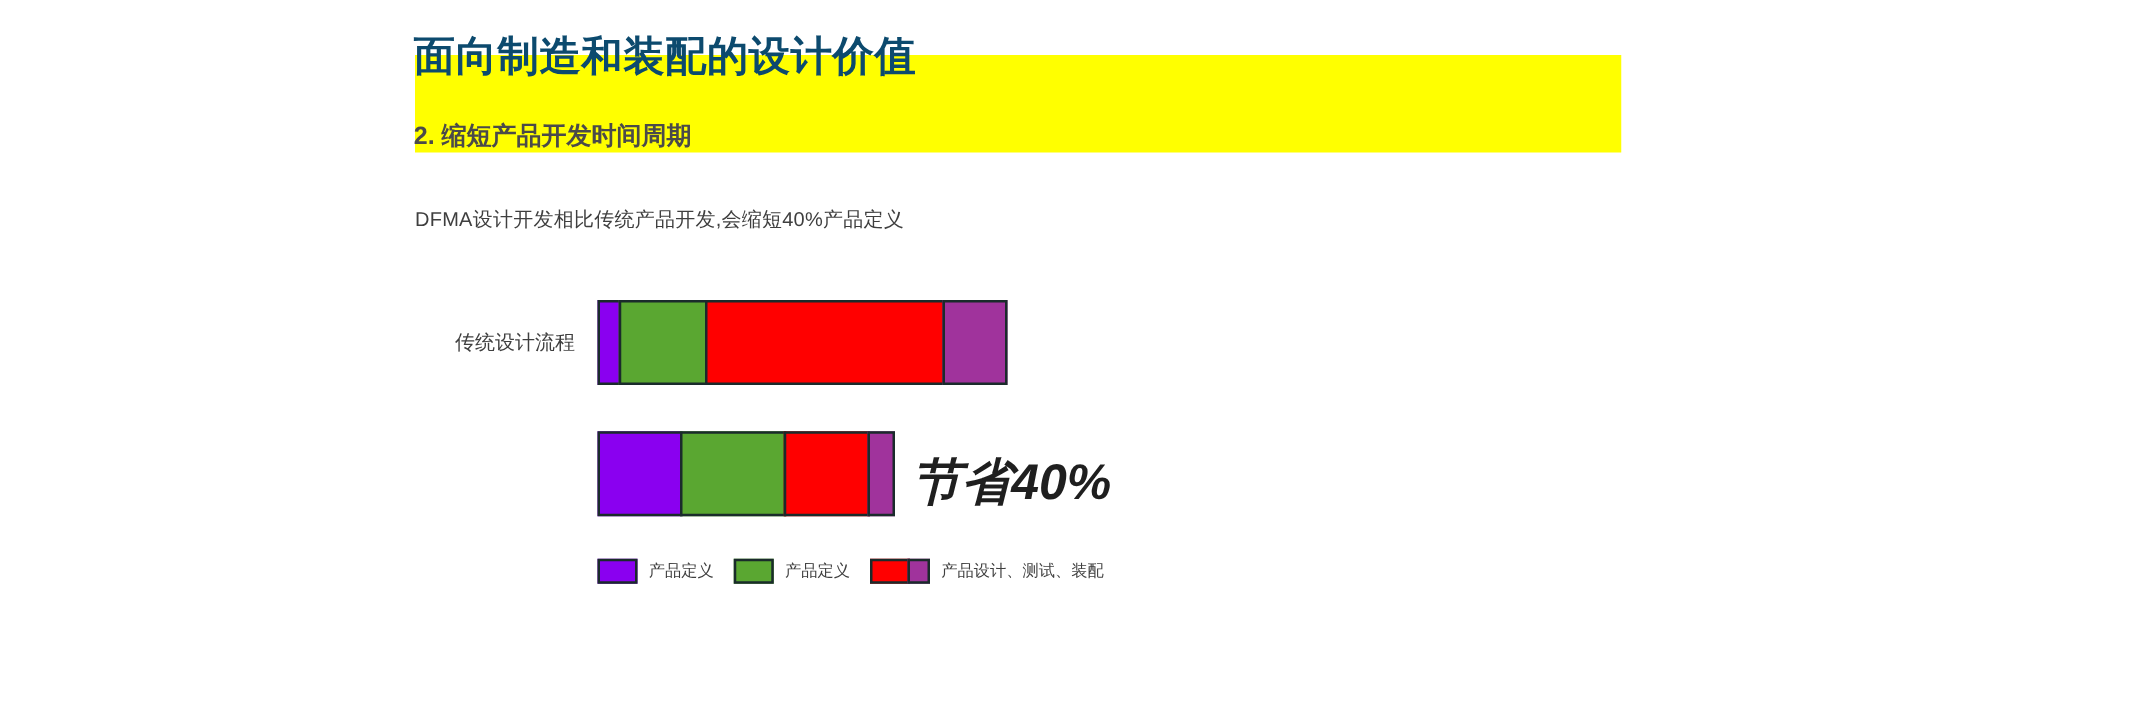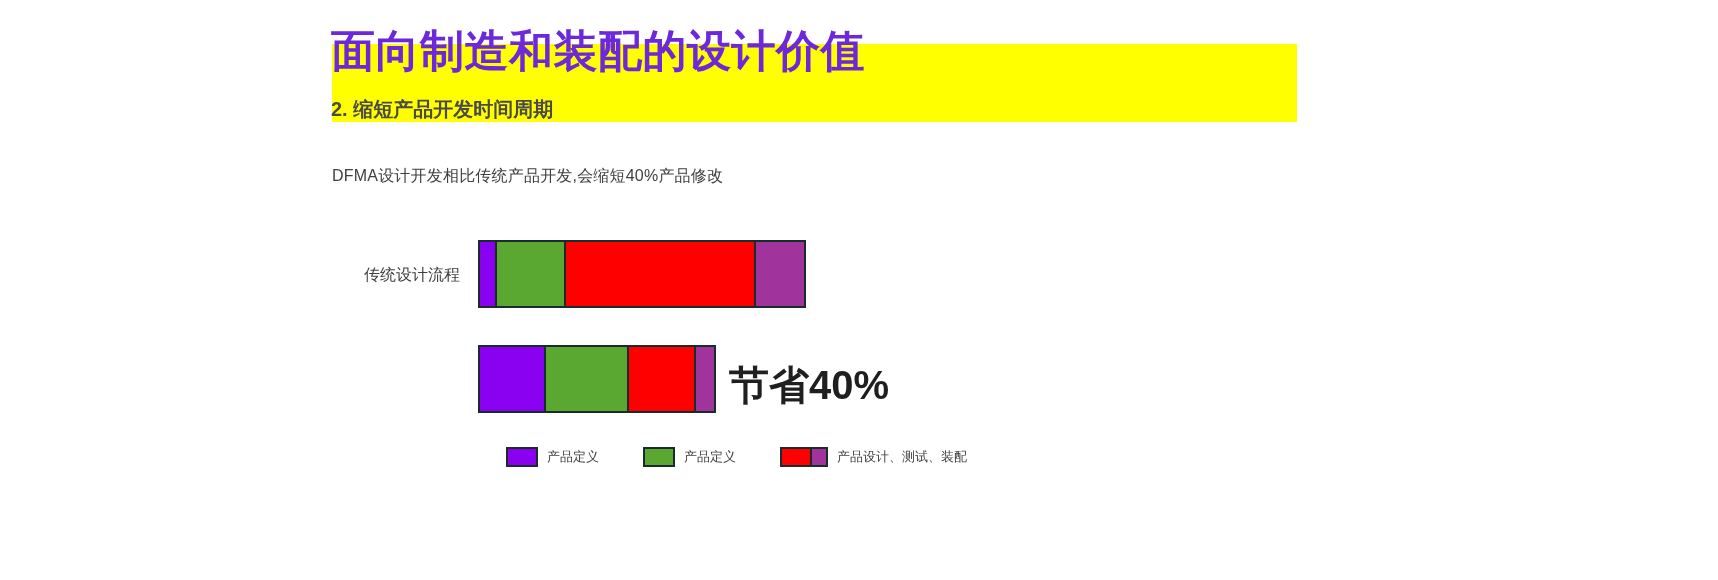--- a/index.html
+++ b/index.html
@@ -30,23 +30,23 @@
     top: 44px;
     width: 965px;
     height: 78px;
     background: #ffff00;
   }
 
   .title {
     position: absolute;
     left: 331px;
     top: 28px;
-    font-size: 44px;
+    font-size: 33px;
     font-weight: bold;
-    color: #6d28d9;
+    color: #0c4a6e;
     letter-spacing: 0.5px;
     white-space: nowrap;
     line-height: 1.05;
   }
 
   .subtitle {
     position: absolute;
     left: 331px;
     top: 98px;
     font-size: 20px;
@@ -132,21 +132,20 @@
     top: 446px;
     display: flex;
     align-items: center;
     height: 22px;
   }
   .legend-item {
     display: flex;
     align-items: center;
     height: 22px;
     margin-right: 16px;
-    margin-left: 28px;
   }
   .legend-swatches {
     display: flex;
     height: 20px;
   }
   .legend-swatch {
     width: 32px;
     height: 20px;
     box-sizing: border-box;
     border: 2px solid #1a2b2b;
@@ -165,21 +164,21 @@
 <body>
 
 <div id="slide">
 
   <div class="highlight-band"></div>
 
   <div class="title">面向制造和装配的设计价值</div>
 
   <div class="subtitle">2. 缩短产品开发时间周期</div>
 
-  <div class="body-text">DFMA设计开发相比传统产品开发,会缩短40%产品修改</div>
+  <div class="body-text">DFMA设计开发相比传统产品开发,会缩短40%产品定义</div>
 
   <div class="chart">
 
     <div class="bar-row" id="bar-row-0" style="top:240px;left:0;width:1718px;height:68px;">
       <div class="bar-label-box">
         <div class="bar-label">传统设计流程</div>
       </div>
       <div class="bar-track" id="bar-track-0">
           <div class="seg" title="产品定义" style="width: 19px; background: rgb(138, 0, 240);"></div>
           <div class="seg" title="产品设计" style="width: 71px; background: rgb(90, 167, 49);"></div>
@@ -190,21 +189,21 @@
 
     <div class="bar-row" id="bar-row-1" style="top:345px;left:0;width:1718px;height:68px;">
       <div class="bar-track" id="bar-track-1">
           <div class="seg" title="产品定义" style="width: 68px; background: rgb(138, 0, 240);"></div>
           <div class="seg" title="产品设计" style="width: 85px; background: rgb(90, 167, 49);"></div>
           <div class="seg" title="产品修改、测试" style="width: 69px; background: rgb(255, 0, 0);"></div>
           <div class="seg" title="装配" style="width: 22px; background: rgb(160, 51, 156);"></div>
         </div>
     </div>
 
-    <div class="savings-text" id="savings-callout" style="left:729px;top:358px;">节省40%</div>
+    <div class="savings-text" id="savings-callout" style="left:729px;top:358px;font-style:italic;">节省40%</div>
 
     <div class="legend" id="chart-legend">
         <div class="legend-item">
           <div class="legend-swatches">
             <div class="legend-swatch" style="background: rgb(138, 0, 240);"></div>
           </div>
           <div class="legend-text">产品定义</div>
         </div>
         <div class="legend-item">
           <div class="legend-swatches">

